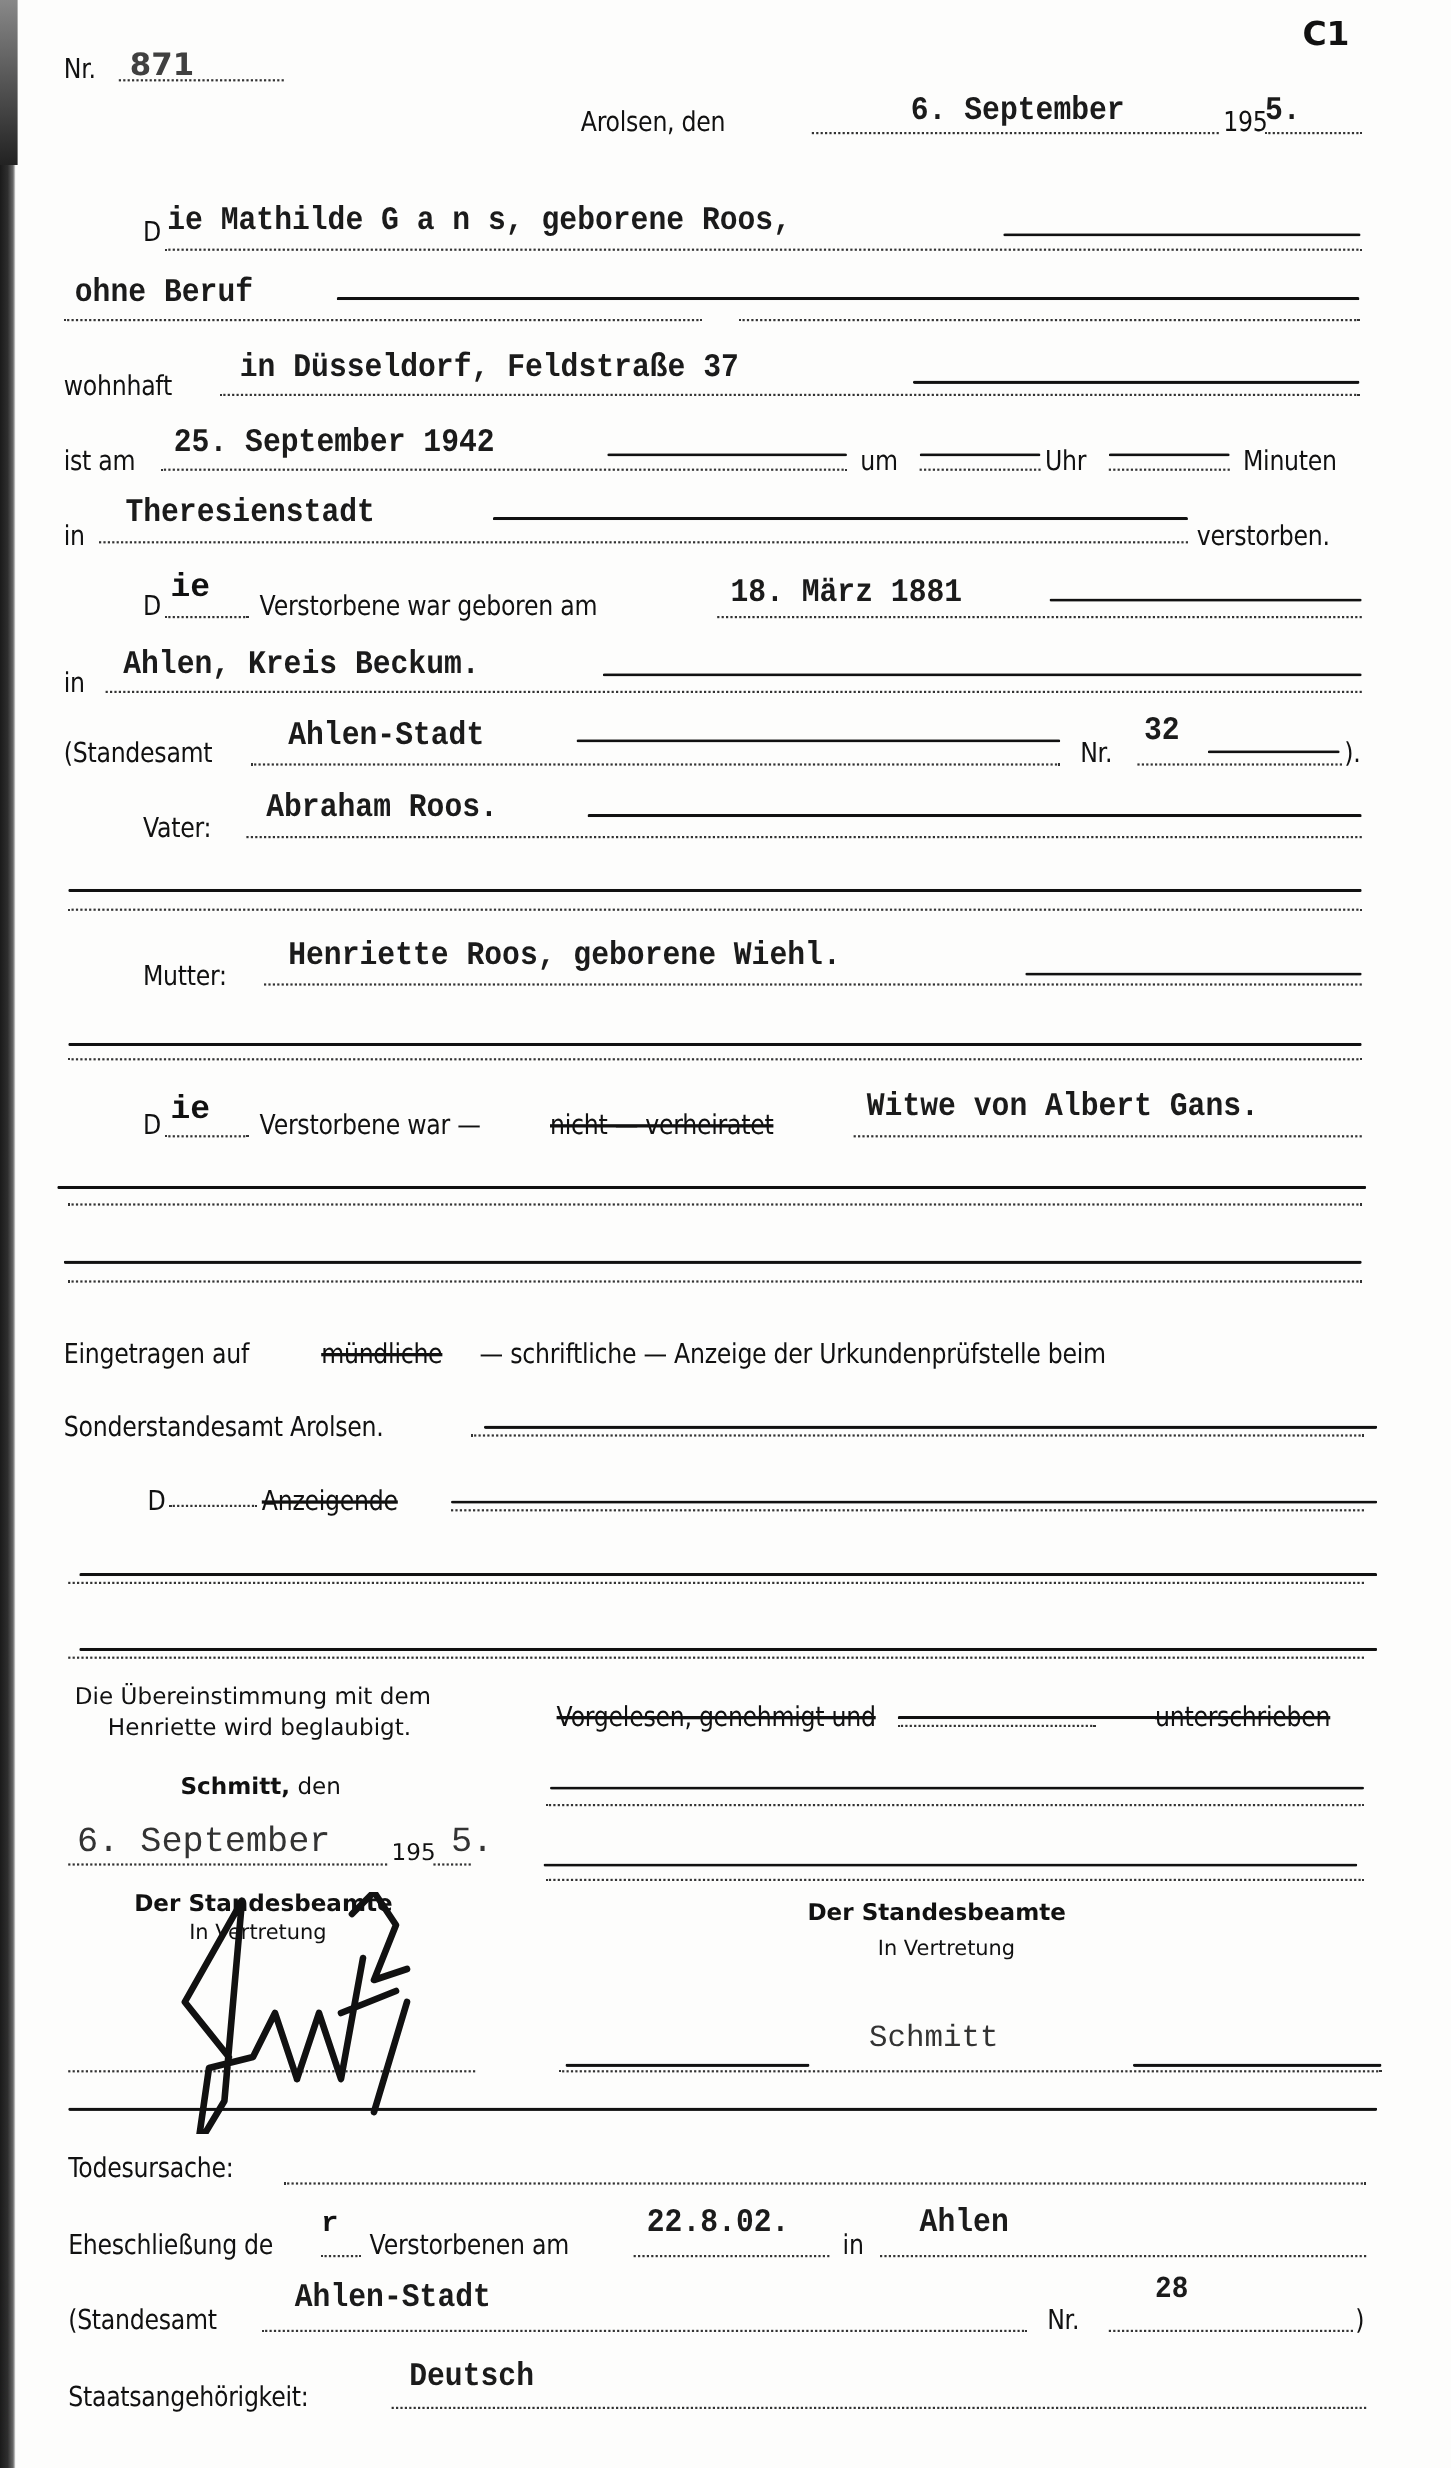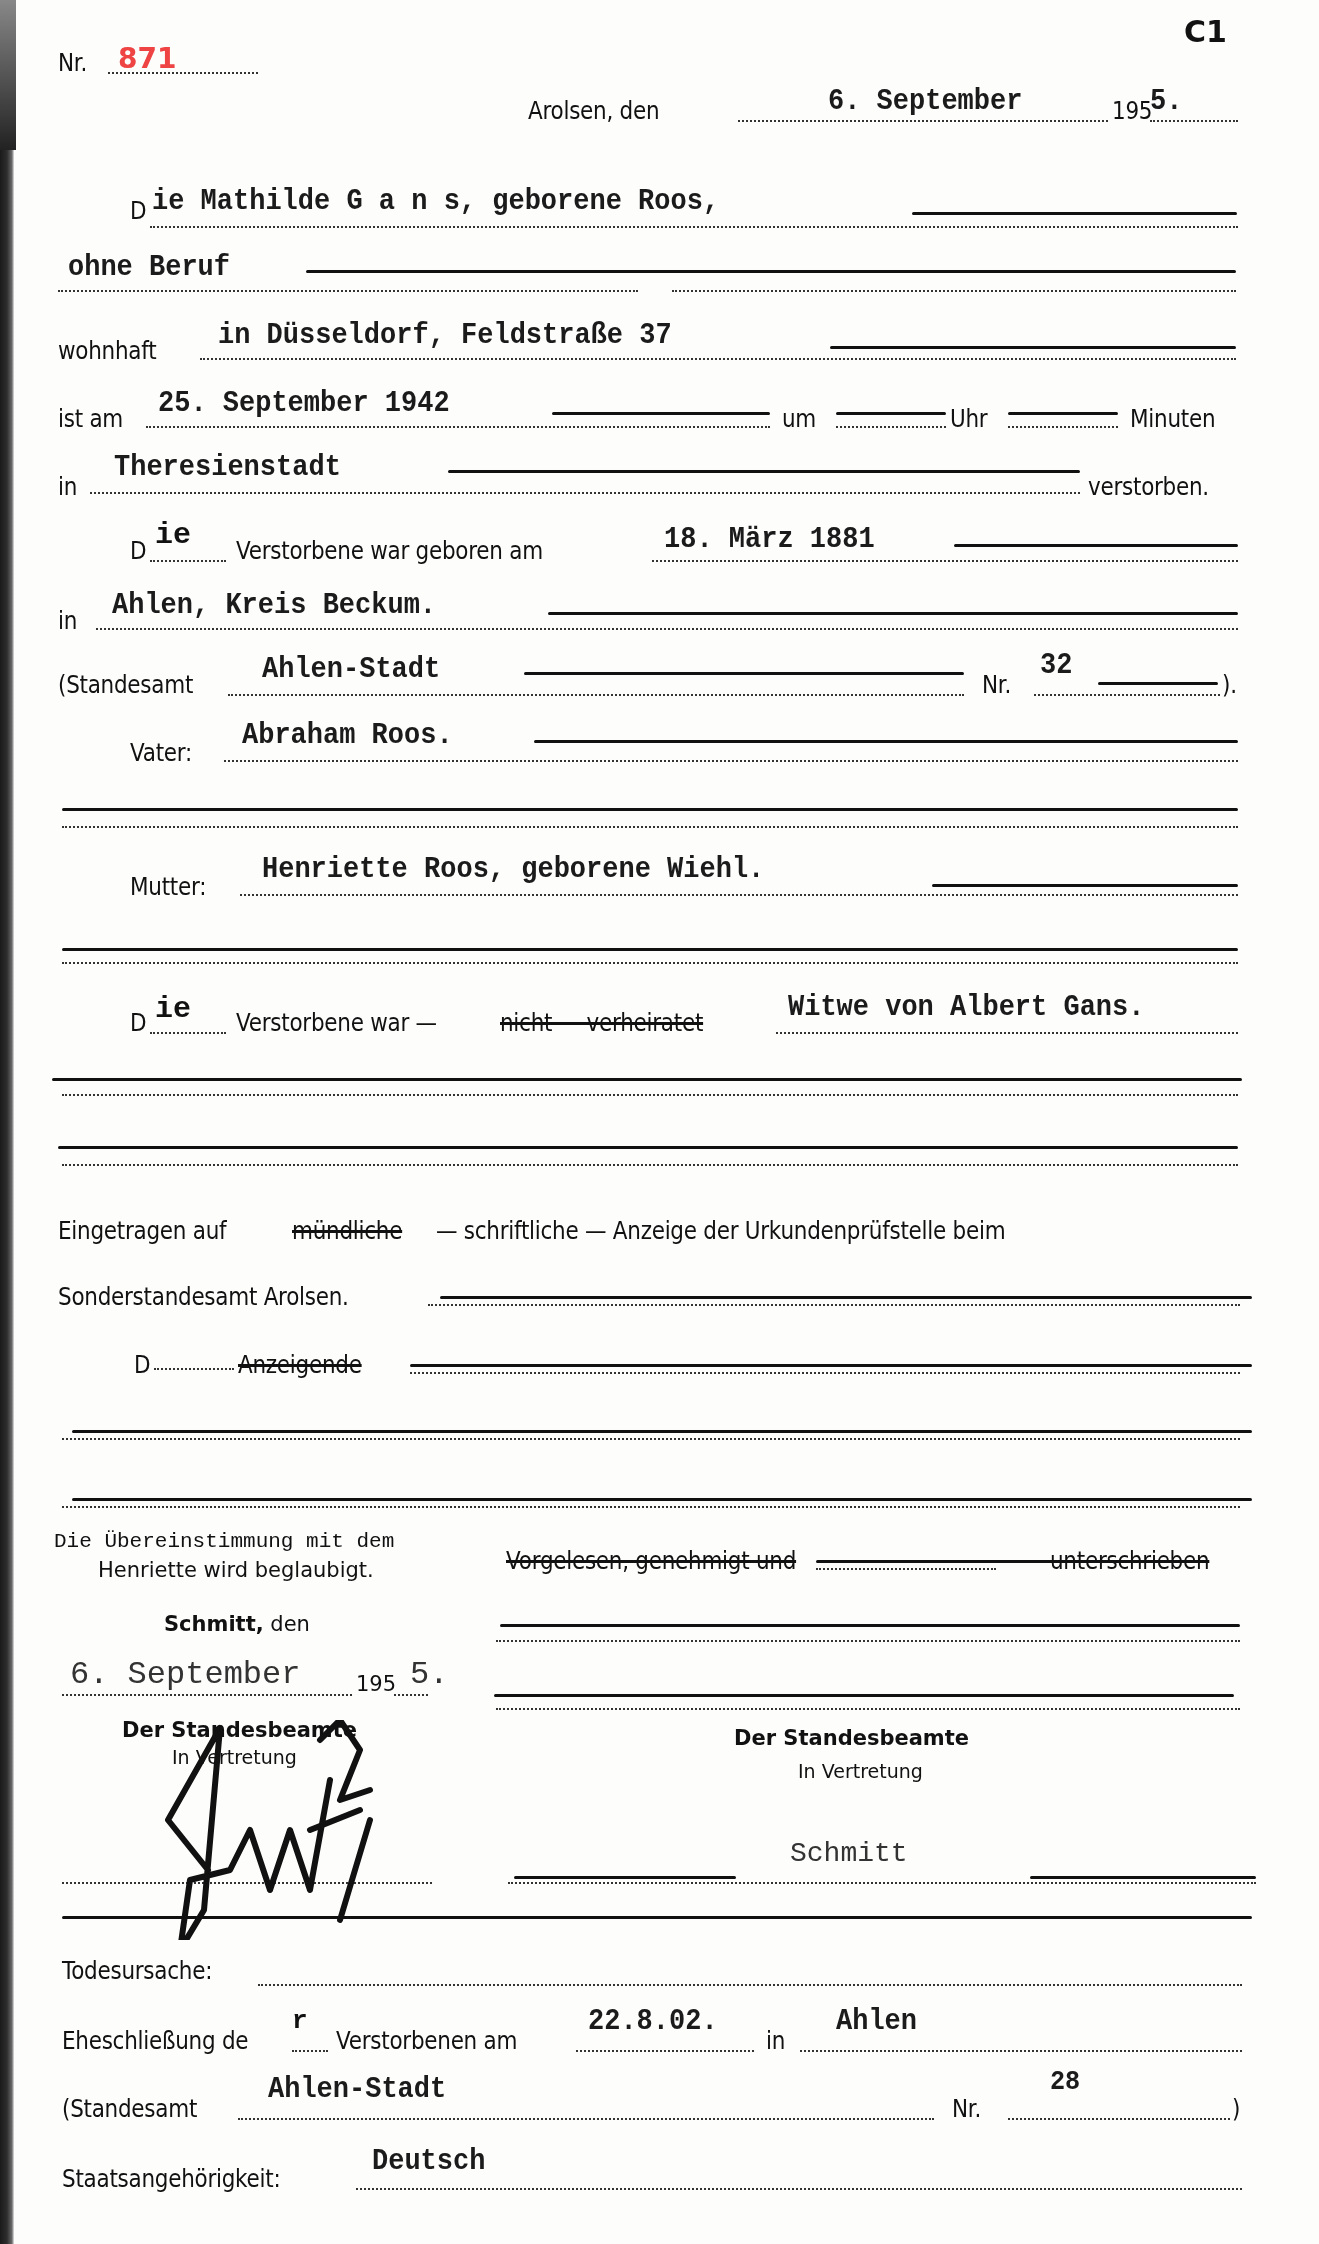--- a/index.html
+++ b/index.html
@@ -30,21 +30,21 @@
 </style>
 </head>
 <body>
 
 <div class="edge"></div>
 <div class="edge-top"></div>
 
 <div class="abs lbl-b" style="left:1184px;top:14px;font-family:'DejaVu Sans',sans-serif;font-size:30px;">C1</div>
 
 <div class="abs lbl" style="left:58px;top:48px;">Nr.</div>
-<div class="abs" style="left:118px;top:42px;font-family:'DejaVu Sans',sans-serif;font-size:28px;font-weight:bold;color:#ef4444;">871</div>
+<div class="abs" style="left:118px;top:42px;font-family:'DejaVu Sans',sans-serif;font-size:28px;font-weight:bold;color:#404040;">871</div>
 <div class="dots" style="left:108px;top:72px;width:150px;"></div>
 
 <div class="abs lbl" style="left:528px;top:96px;">Arolsen, den</div>
 <div class="tw abs" style="left:828px;top:84px;">6. September</div>
 <div class="dots" style="left:738px;top:120px;width:370px;"></div>
 <div class="abs lbl" style="left:1112px;top:96px;">195</div>
 <div class="tw abs" style="left:1150px;top:84px;">5.</div>
 <div class="dots" style="left:1150px;top:120px;width:88px;"></div>
 
 <div class="abs lbl" style="left:130px;top:196px;">D</div>
@@ -139,21 +139,21 @@
 <div class="abs lbl" style="left:134px;top:1350px;">D</div>
 <div class="dots" style="left:154px;top:1368px;width:80px;"></div>
 <div class="abs lbl strike" style="left:238px;top:1350px;">Anzeigende</div>
 <div class="rule" style="left:410px;top:1364px;width:842px;"></div>
 <div class="dots" style="left:410px;top:1372px;width:830px;"></div>
 <div class="rule" style="left:72px;top:1430px;width:1180px;"></div>
 <div class="dots" style="left:62px;top:1438px;width:1178px;"></div>
 <div class="rule" style="left:72px;top:1498px;width:1180px;"></div>
 <div class="dots" style="left:62px;top:1506px;width:1178px;"></div>
 
-<div class="abs lbl-sm" style="left:54px;top:1530px;font-family:Liberation Mono, monospace;">Die Übereinstimmung mit dem</div>
+<div class="abs lbl-sm" style="left:68px;top:1530px;">Die Übereinstimmung mit dem</div>
 <div class="abs lbl-sm" style="left:98px;top:1558px;">Henriette wird beglaubigt.</div>
 <div class="abs lbl-sm" style="left:164px;top:1612px;">
   <b>Schmitt,</b>
   <span>den</span>
 </div>
 <div class="tw-light abs" style="left:70px;top:1656px;">6. September</div>
 <div class="dots" style="left:62px;top:1694px;width:290px;"></div>
 <div class="abs lbl-sm" style="left:356px;top:1672px;">195</div>
 <div class="tw-light abs" style="left:410px;top:1656px;">5.</div>
 <div class="dots" style="left:394px;top:1694px;width:34px;"></div>

